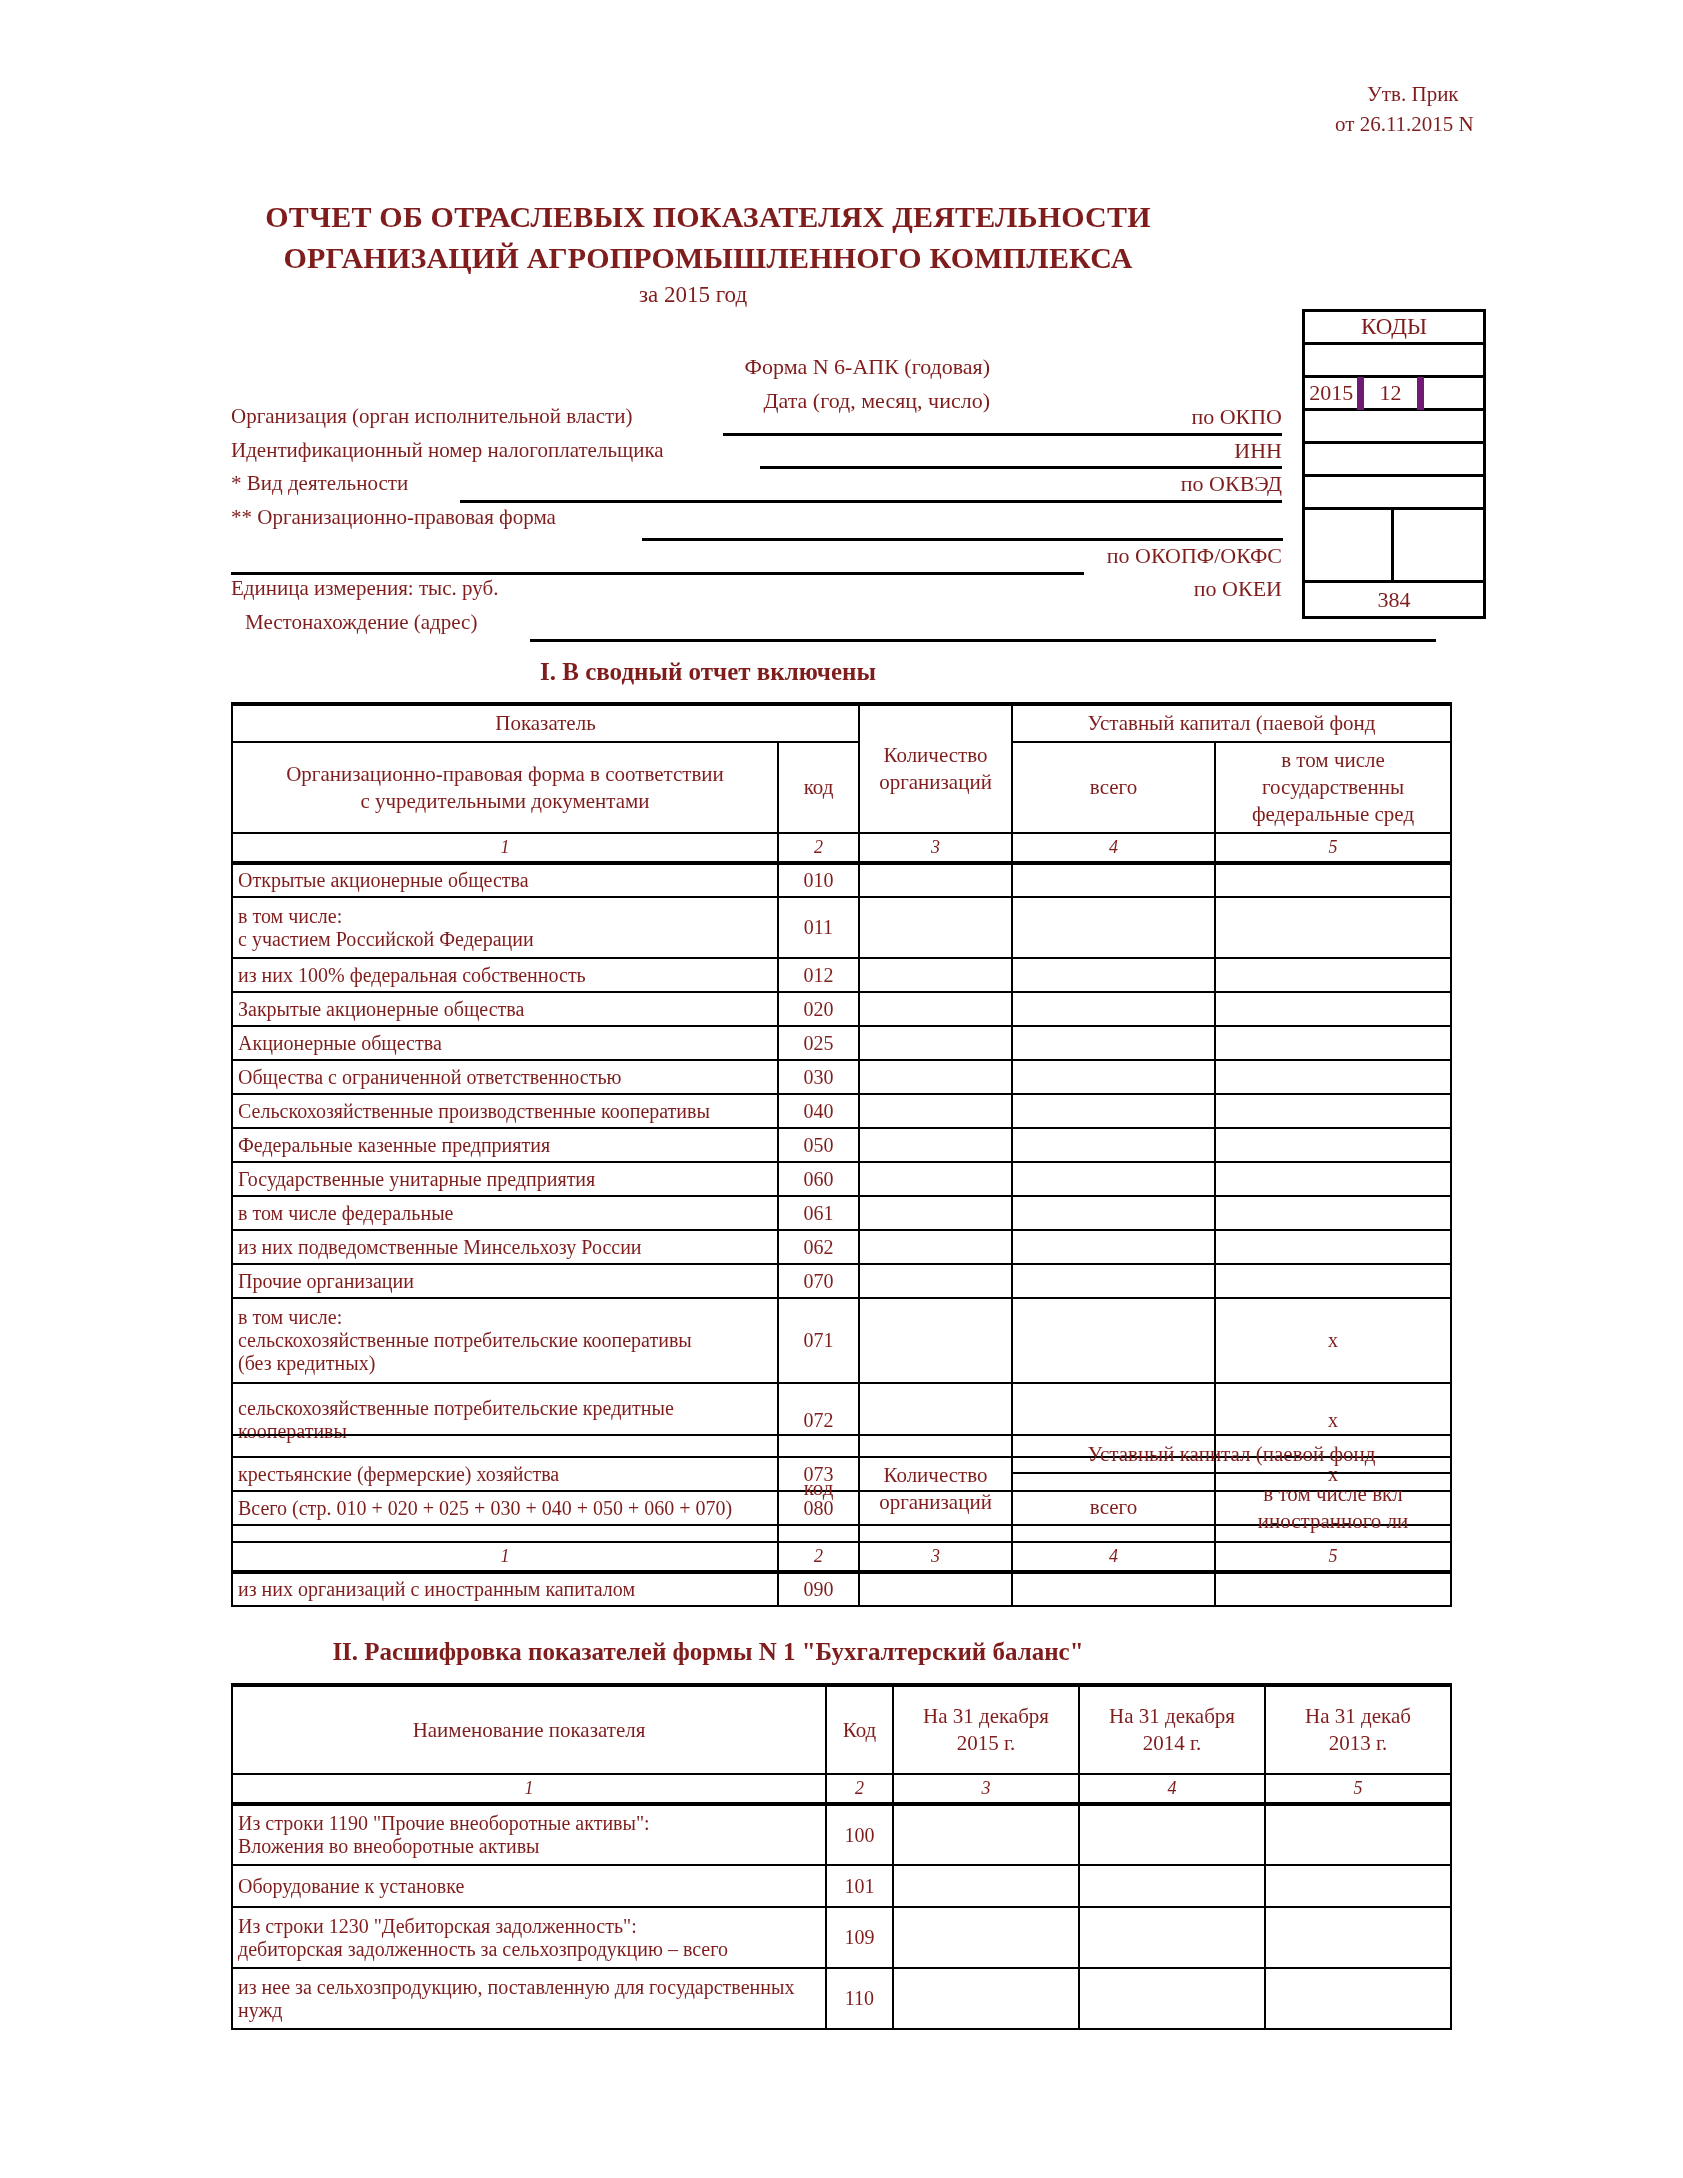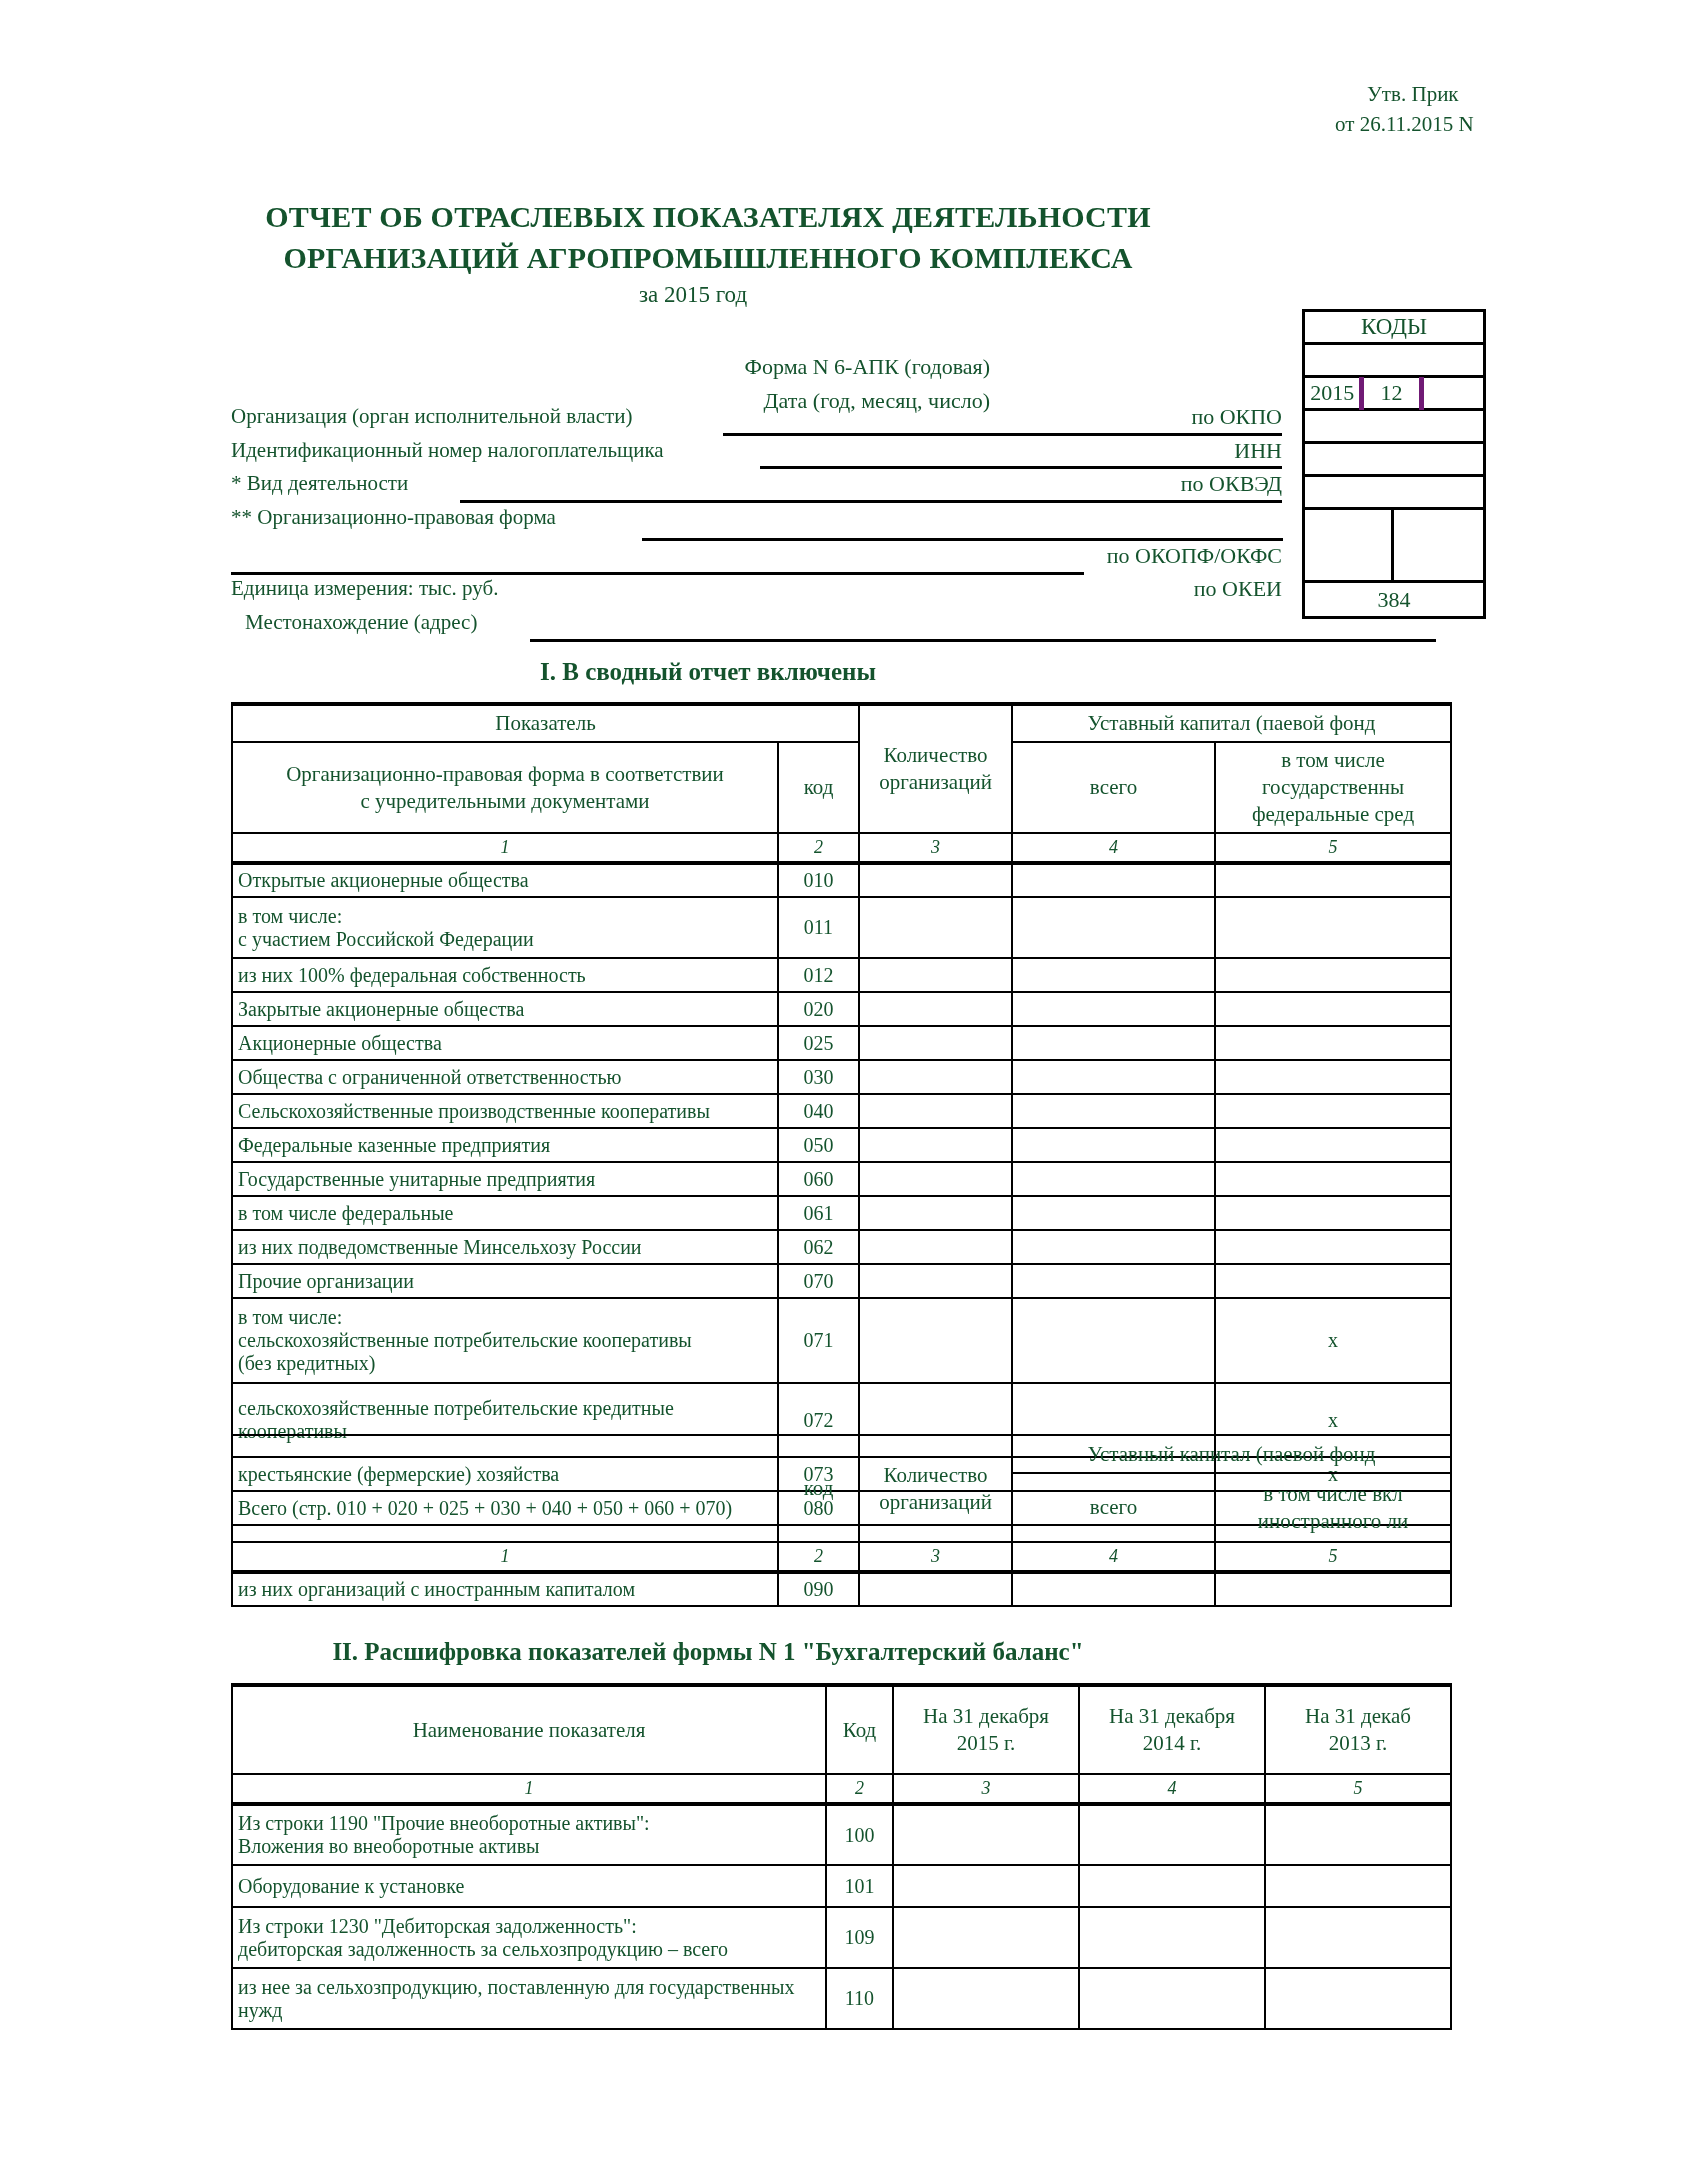--- a/index.html
+++ b/index.html
@@ -7,21 +7,21 @@
     padding: 0;
     background: #ffffff;
   }
   .page {
     position: relative;
     width: 1683px;
     height: 2178px;
     background: #ffffff;
     overflow: hidden;
     font-family: "Liberation Serif", "DejaVu Serif", serif;
-    color: #14532d;
+    color: #7f1d1d;
   }
 
   
   .approval {
     position: absolute;
     top: 79px;
     left: 1139px;
     width: 545px;
     text-align: left;
     font-size: 21px;
@@ -79,21 +79,21 @@
     display: flex;
     align-items: center;
     justify-content: center;
     font-size: 22px;
   }
   .codes-box .cb-row:last-child { border-bottom: none; }
   .codes-box .cb-row.tall { height: 73px; }
   .codes-box .cb-title { font-size: 23px; }
   .codes-box .cb-split { display: flex; }
   .codes-box .cb-split > div {
-    border-right: 5px solid #701a75;
+    border-right: 7px solid #701a75;
     box-sizing: border-box;
     display: flex; align-items: center; justify-content: center;
     height: 33px;
     font-size: 22px;
   }
   .codes-box .cb-split > div:last-child { border-right: none; }
   .codes-box .cb-halves { display: flex; height: 73px; }
   .codes-box .cb-halves > div {
     width: 50%;
     border-right: 3px solid #000;

